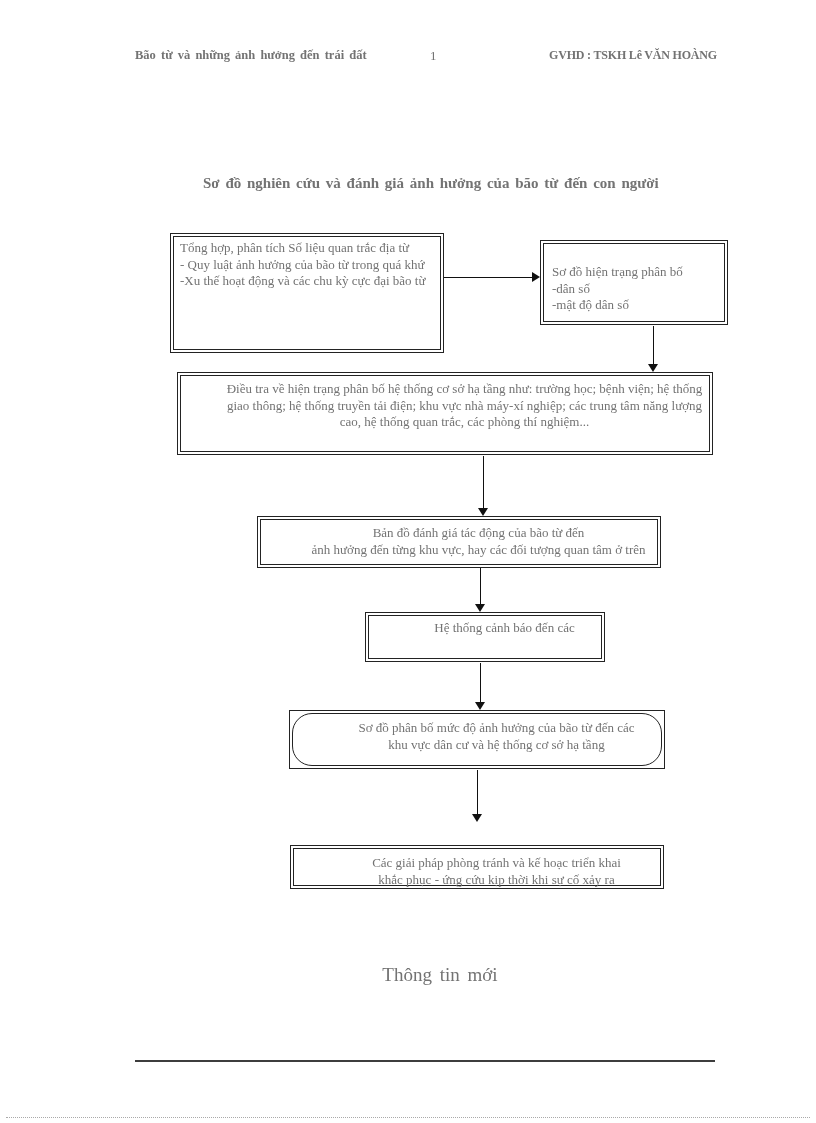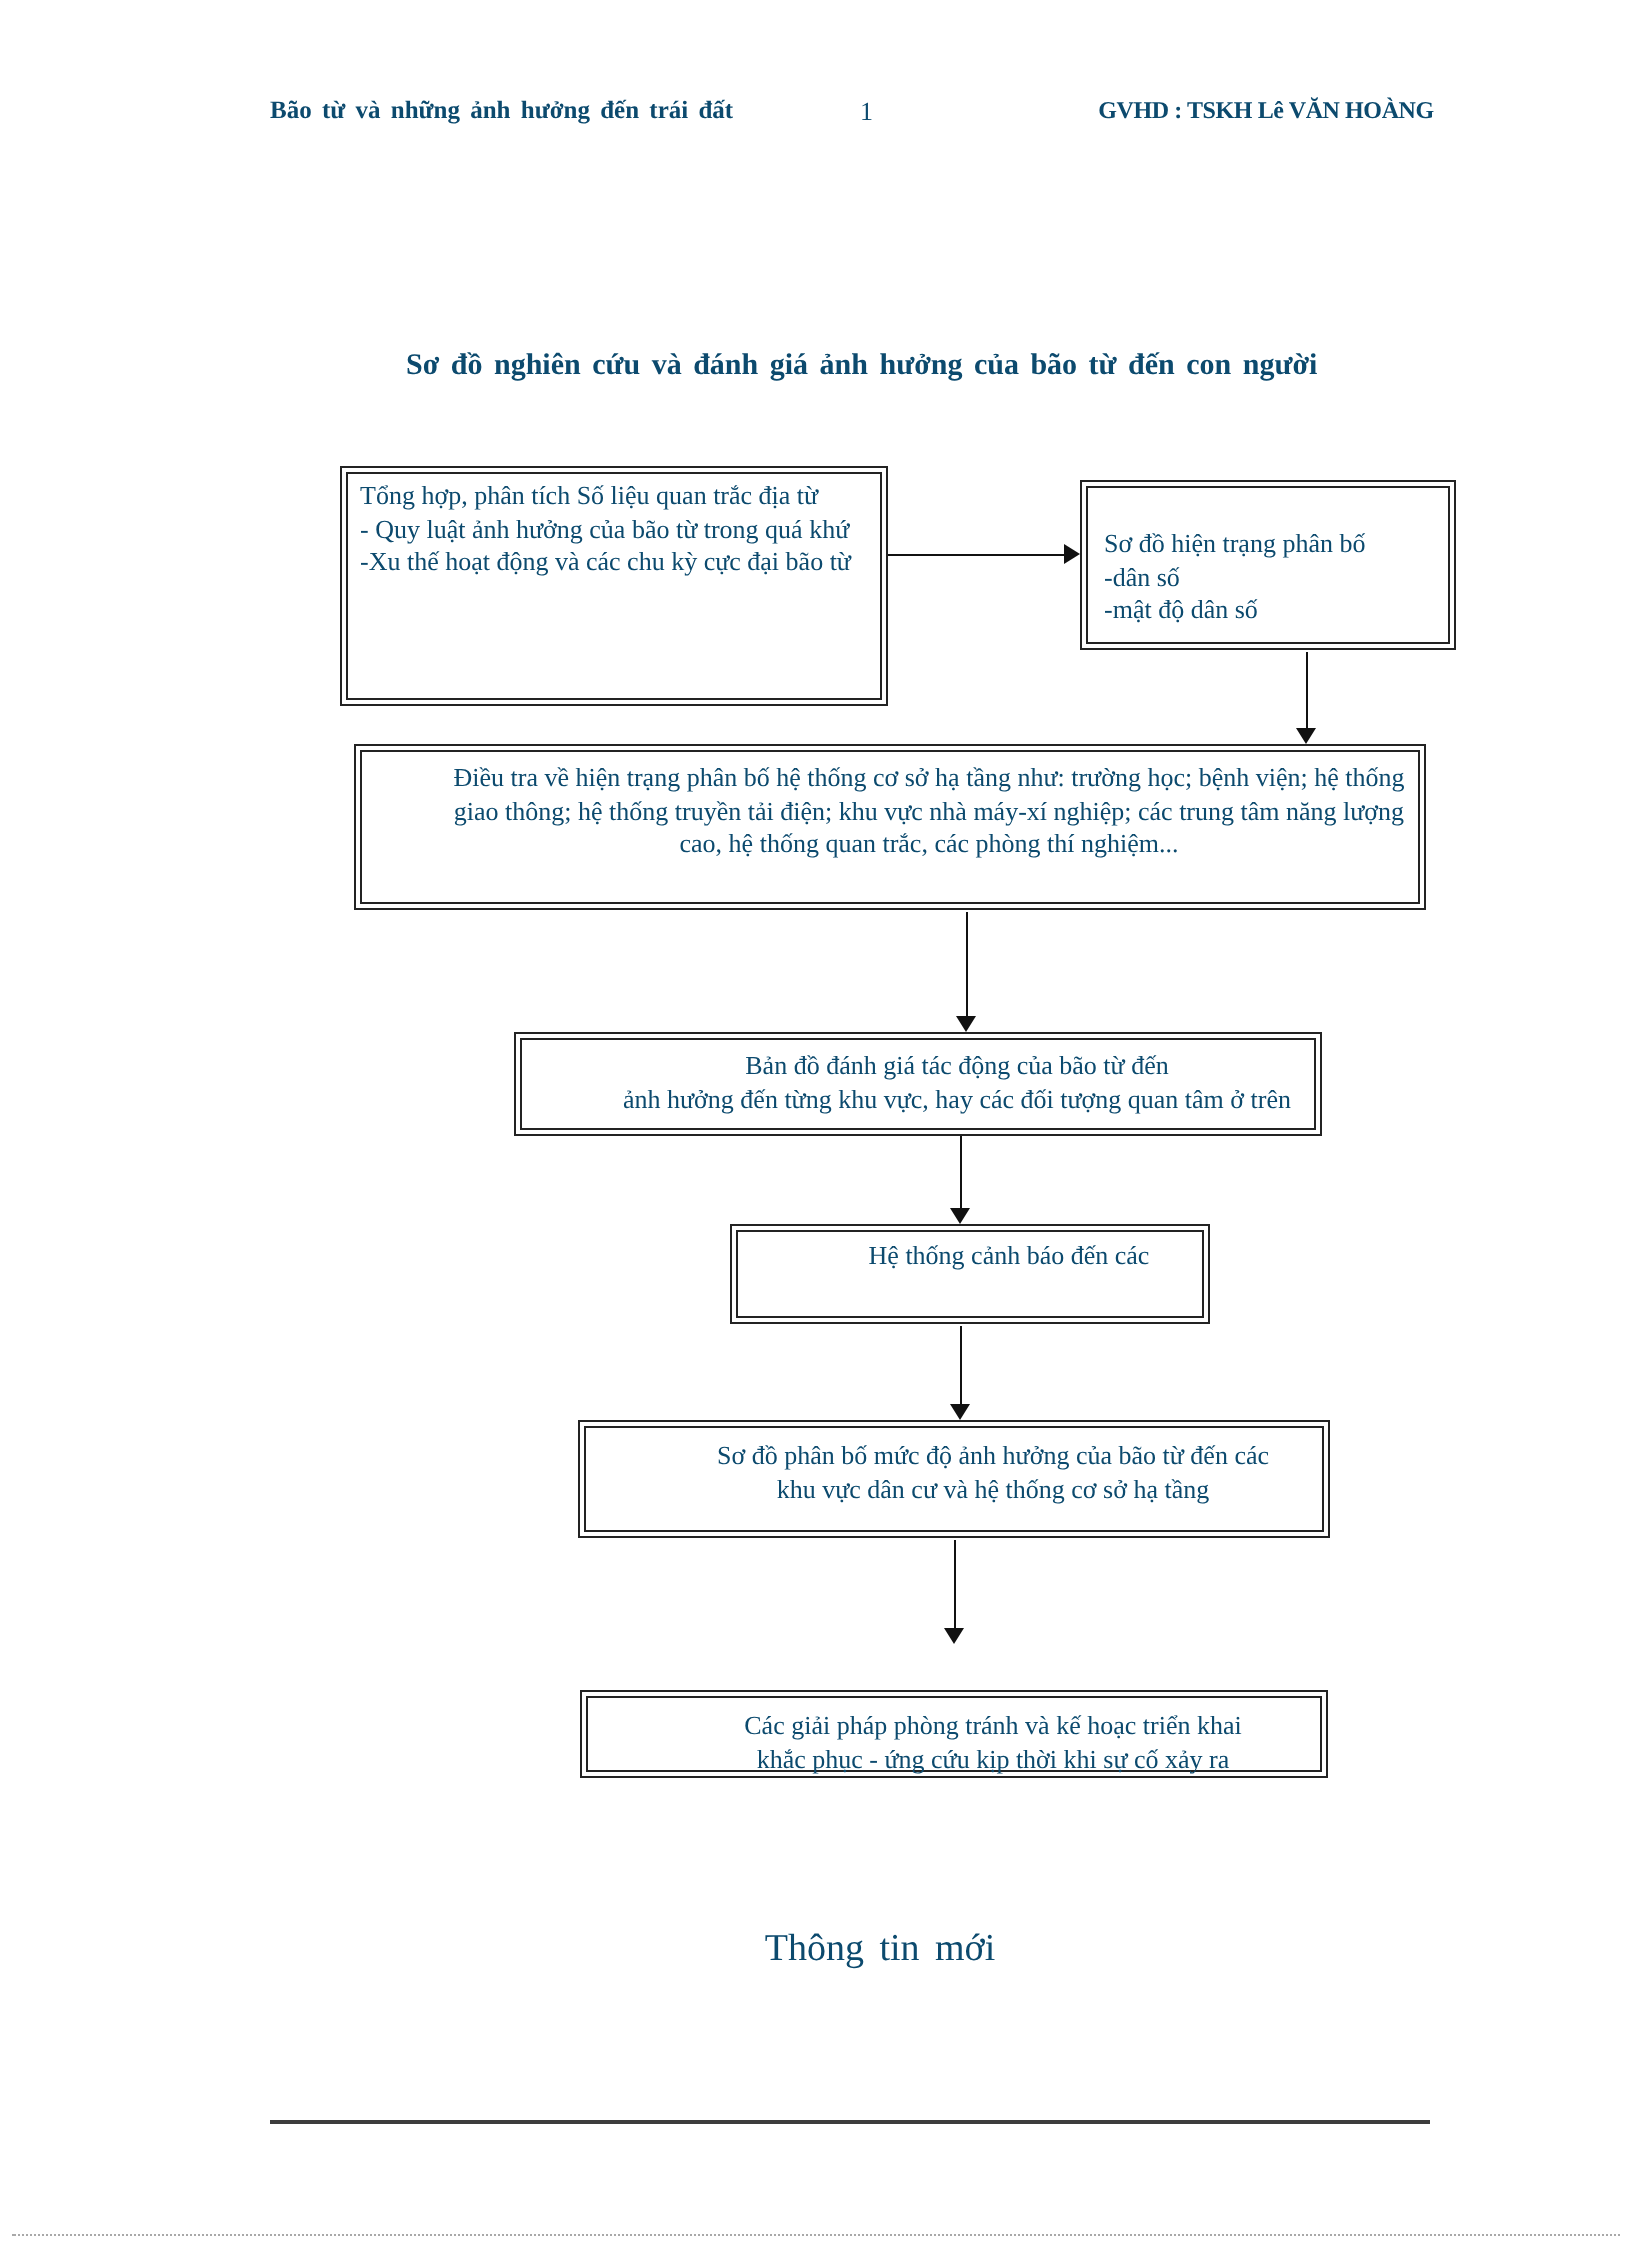--- a/index.html
+++ b/index.html
@@ -1,20 +1,20 @@
 <!DOCTYPE html>
 <html><head>
 <meta charset="utf-8">
 <style>
   html,body { margin:0; padding:0; background:#e8e8e8; }
   .page {
     position:relative; width:816px; height:1123px; margin:0 auto;
     background:#ffffff; overflow:hidden;
     font-family:"Liberation Serif", "DejaVu Serif", serif;
-    color:#0c4a6e;
+    color:#737373;
   }
 
   
   .header-left  { position:absolute; left:135px; top:48px; font-weight:bold; font-size:12.5px; word-spacing:2px; }
   .header-page  { position:absolute; left:430px; top:48px; font-size:13px; }
   .header-right { position:absolute; left:536px; top:48px; width:194px; text-align:center; font-weight:bold; font-size:12px; letter-spacing:-0.2px; }
 
   
   .doc-title { position:absolute; left:203px; top:175px; font-weight:bold; font-size:15px; word-spacing:2px; }
 
@@ -32,21 +32,21 @@
   .box1 { left:170px; top:233px; width:274px; height:120px; }
   .box2 { left:540px; top:240px; width:188px; height:85px;  }
   .box2 .inner { padding:20px 8px; }
   .box3 { left:177px; top:372px; width:536px; height:83px;  }
   .box3 .inner { padding-top:5px; }
   .box4 { left:257px; top:516px; width:404px; height:52px;  }
   .box4 .inner { padding-top:5px; }
   .box5 { left:365px; top:612px; width:240px; height:50px;  }
   .box5 .inner { padding-top:4px; }
   .box6 { left:289px; top:710px; width:376px; height:59px;  }
-  .box6 .inner { padding-top:6px; }
+  .box6 .inner { padding-top:6px;border-radius:20px; }
   .box7 { left:290px; top:845px; width:374px; height:44px;  }
   .box7 .inner { padding-top:6px; }
 
   
   .varrow { position:absolute; width:10px; }
   .varrow .stem { position:absolute; left:50%; margin-left:-0.5px; top:0; bottom:7px; width:1px; background:#111; }
   .varrow .head { position:absolute; bottom:0; left:50%; transform:translateX(-50%); width:0; height:0;
                   border-left:5px solid transparent; border-right:5px solid transparent; border-top:8px solid #111; }
   .harrow { position:absolute; height:10px; }
   .harrow .stem { position:absolute; top:50%; margin-top:-0.5px; left:0; right:7px; height:1px; background:#111; }

